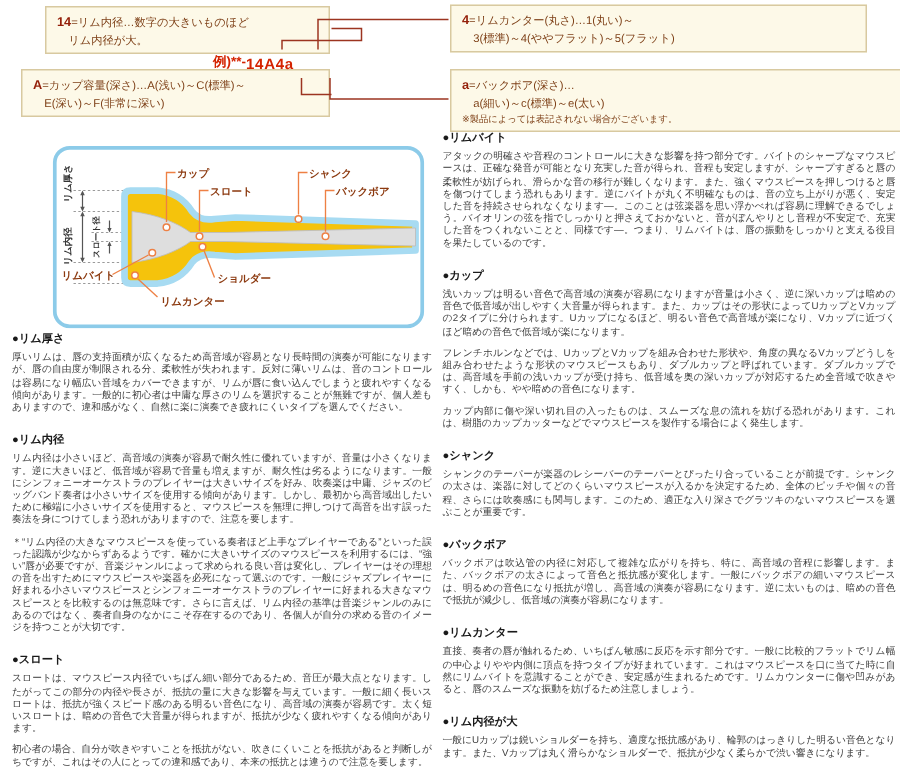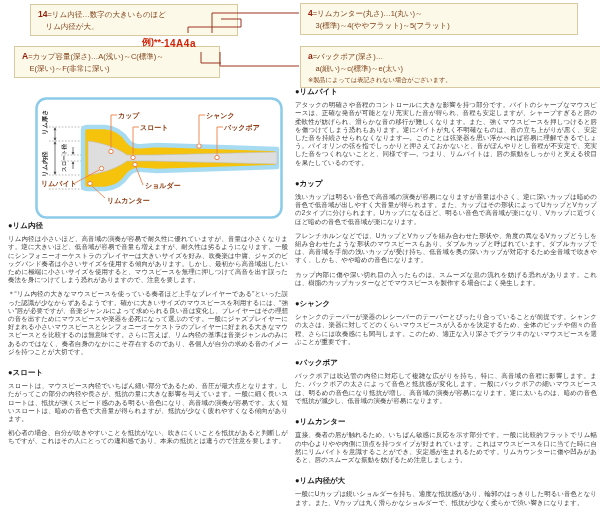--- a/index.html
+++ b/index.html
@@ -2,21 +2,21 @@
 <html><head>
 <meta charset="utf-8">
 <style>
   html,body{margin:0;padding:0;background:#fff;}
   .page{position:relative;width:600px;height:520px;background:#ffffff;overflow:hidden;
         font-family:"Liberation Sans","DejaVu Sans",sans-serif;}
   
   .abox{position:absolute;background:#fdf9e8;border:1px solid #d8c9a0;color:#7d3f16;
         font-size:7.5px;line-height:1.5;padding:3px 7px;box-sizing:border-box;}
   .abox .rest{white-space:pre-line;}
-  .ab1{left:30px;top:4px;width:208px;}
+  .ab1{left:30px;top:4px;width:190px;}
   .ab2{left:300px;top:3px;width:278px;}
   .ab3{left:14px;top:46px;width:206px;}
   .ab4{left:300px;top:46px;width:320px;}
   .lead{font-weight:bold;color:#94200a;font-size:8.5px;}
   .abox .note{font-size:6.2px;margin-top:1px;color:#7d3f16;}
   .example{position:absolute;left:142px;top:33px;color:#d42300;white-space:nowrap;}
   .ex-pre{font-size:9px;font-weight:bold;vertical-align:2px;}
   .ex-code{font-size:10px;font-weight:bold;letter-spacing:.5px;}
   .connectors{position:absolute;left:0;top:0;}
   .connectors path{stroke:#9c3420;stroke-width:1;fill:none;}
@@ -128,20 +128,24 @@
     <text class="dlabel" x="72" y="106">リムカンター</text>
     <text class="dlabel" x="110" y="91">ショルダー</text>
 
     <text class="vlabel" x="12" y="38" transform="rotate(-90 12 38)">リム厚さ</text>
     <text class="vlabel" x="12" y="80" transform="rotate(-90 12 80)">リム内径</text>
     <text class="vlabel small" x="31" y="75" transform="rotate(-90 31 75)">スロート径</text>
   </svg>
 
   <div class="col col-left">
     <div class="sec">
+      <h3 class="sec-title">●リム厚さ</h3>
+      <p>厚いリムは、唇の支持面積が広くなるため高音域が容易となり長時間の演奏が可能になりますが、唇の自由度が制限される分、柔軟性が失われます。反対に薄いリムは、音のコントロールは容易になり幅広い音域をカバーできますが、リムが唇に食い込んでしまうと疲れやすくなる傾向があります。一般的に初心者は中庸な厚さのリムを選択することが無難ですが、個人差もありますので、違和感がなく、自然に楽に演奏でき疲れにくいタイプを選んでください。</p>
+    </div>
+    <div class="sec">
       <h3 class="sec-title">●リム内径</h3>
       <p>リム内径は小さいほど、高音域の演奏が容易で耐久性に優れていますが、音量は小さくなります。逆に大きいほど、低音域が容易で音量も増えますが、耐久性は劣るようになります。一般にシンフォニーオーケストラのプレイヤーは大きいサイズを好み、吹奏楽は中庸、ジャズのビッグバンド奏者は小さいサイズを使用する傾向があります。しかし、最初から高音域出したいために極端に小さいサイズを使用すると、マウスピースを無理に押しつけて高音を出す誤った奏法を身につけてしまう恐れがありますので、注意を要します。</p>
       <p>＊“リム内径の大きなマウスピースを使っている奏者ほど上手なプレイヤーである”といった誤った認識が少なからずあるようです。確かに大きいサイズのマウスピースを利用するには、“強い”唇が必要ですが、音楽ジャンルによって求められる良い音は変化し、プレイヤーはその理想の音を出すためにマウスピースや楽器を必死になって選ぶのです。一般にジャズプレイヤーに好まれる小さいマウスピースとシンフォニーオーケストラのプレイヤーに好まれる大きなマウスピースとを比較するのは無意味です。さらに言えば、リム内径の基準は音楽ジャンルのみにあるのではなく、奏者自身のなかにこそ存在するのであり、各個人が自分の求める音のイメージを持つことが大切です。</p>
     </div>
     <div class="sec">
       <h3 class="sec-title">●スロート</h3>
       <p>スロートは、マウスピース内径でいちばん細い部分であるため、音圧が最大点となります。したがってこの部分の内径や長さが、抵抗の量に大きな影響を与えています。一般に細く長いスロートは、抵抗が強くスピード感のある明るい音色になり、高音域の演奏が容易です。太く短いスロートは、暗めの音色で大音量が得られますが、抵抗が少なく疲れやすくなる傾向があります。</p>
       <p>初心者の場合、自分が吹きやすいことを抵抗がない、吹きにくいことを抵抗があると判断しがちですが、これはその人にとっての違和感であり、本来の抵抗とは違うので注意を要します。</p>
     </div>
   </div>

